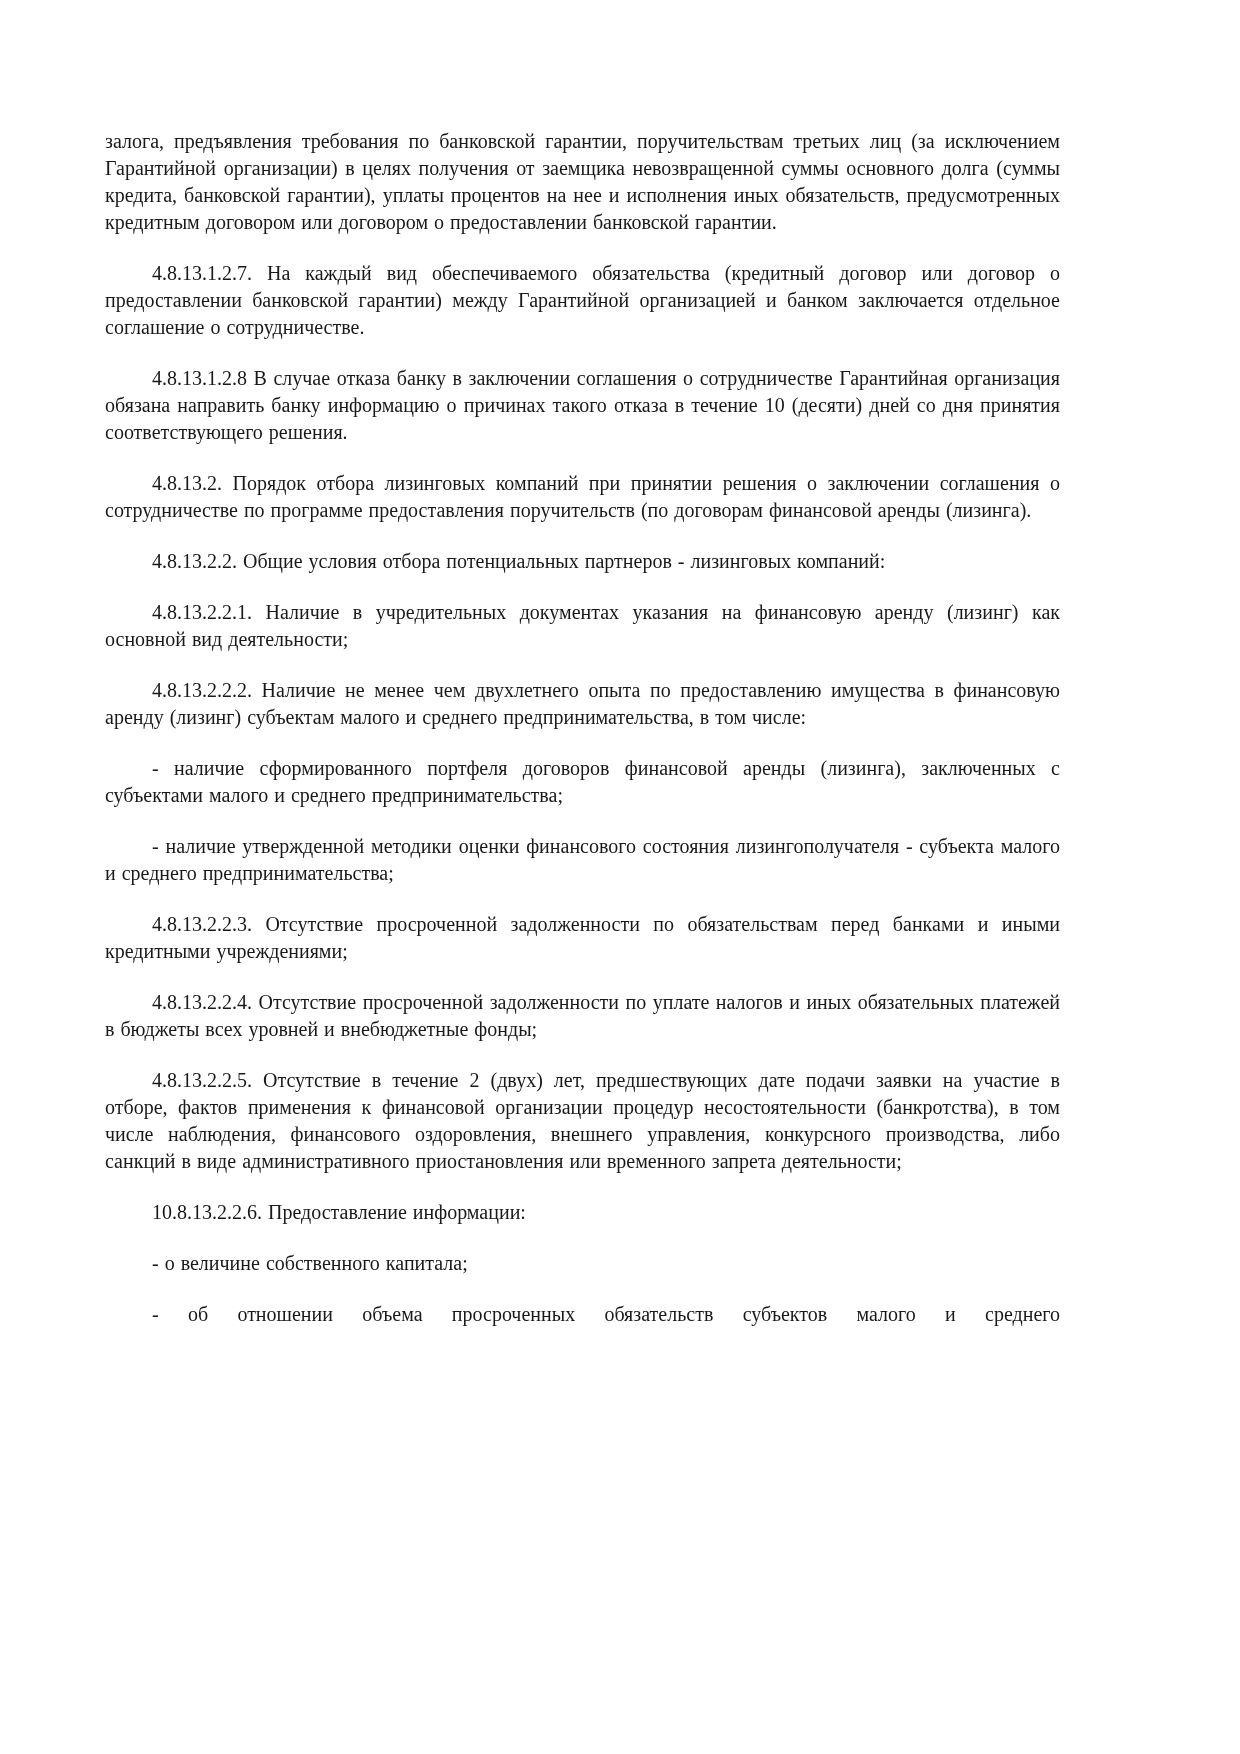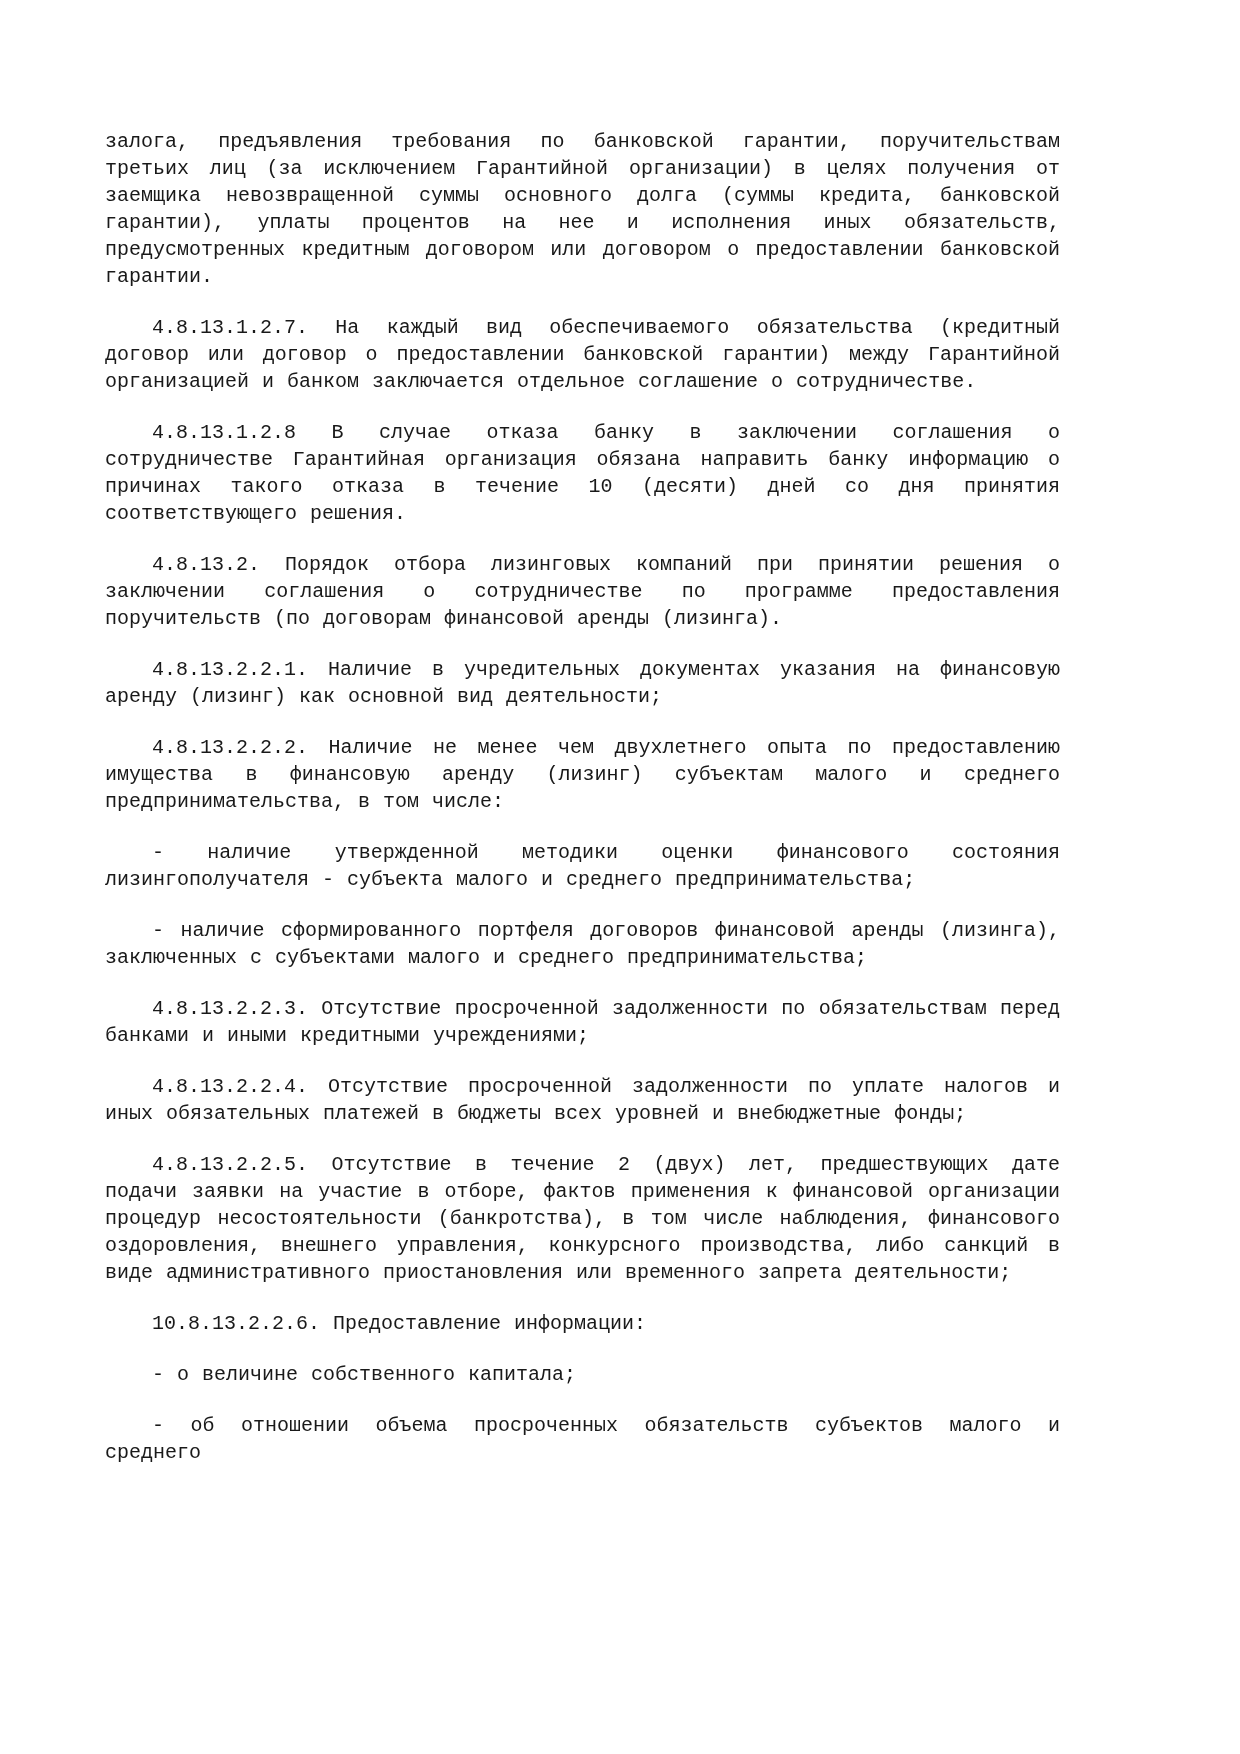--- a/index.html
+++ b/index.html
@@ -13,21 +13,20 @@
     font-family: "Liberation Serif", "DejaVu Serif", serif;
     color: #191919;
   }
   .page {
     box-sizing: border-box;
     width: 1240px;
     height: 1714px;
     padding: 128px 180px 60px 105px;
     overflow: hidden;
     background: #ffffff;
-    font-family: Liberation Mono, monospace;
   }
   .page p {
     margin: 0 0 24px 0;
     font-size: 20px;
     line-height: 27px;
     text-align: justify;
     text-indent: 47px;
     word-spacing: 1px;
   }
   .page p.no-indent {
@@ -38,23 +37,24 @@
   }
 </style>
 </head>
 <body>
 
 <div class="page">
   <p class="no-indent">залога, предъявления требования по банковской гарантии, поручительствам третьих лиц (за исключением Гарантийной организации) в целях получения от заемщика невозвращенной суммы основного долга (суммы кредита, банковской гарантии), уплаты процентов на нее и исполнения иных обязательств, предусмотренных кредитным договором или договором о предоставлении банковской гарантии.</p>
   <p>4.8.13.1.2.7. На каждый вид обеспечиваемого обязательства (кредитный договор или договор о предоставлении банковской гарантии) между Гарантийной организацией и банком заключается отдельное соглашение о сотрудничестве.</p>
   <p>4.8.13.1.2.8 В случае отказа банку в заключении соглашения о сотрудничестве Гарантийная организация обязана направить банку информацию о причинах такого отказа в течение 10 (десяти) дней со дня принятия соответствующего решения.</p>
   <p>4.8.13.2. Порядок отбора лизинговых компаний при принятии решения о заключении соглашения о сотрудничестве по программе предоставления поручительств (по договорам финансовой аренды (лизинга).</p>
+  <p>4.8.13.2.2. Общие условия отбора потенциальных партнеров - лизинговых компаний:</p>
   <p>4.8.13.2.2.1. Наличие в учредительных документах указания на финансовую аренду (лизинг) как основной вид деятельности;</p>
   <p>4.8.13.2.2.2. Наличие не менее чем двухлетнего опыта по предоставлению имущества в финансовую аренду (лизинг) субъектам малого и среднего предпринимательства, в том числе:</p>
+  <p>- наличие сформированного портфеля договоров финансовой аренды (лизинга), заключенных с субъектами малого и среднего предпринимательства;</p>
   <p>- наличие утвержденной методики оценки финансового состояния лизингополучателя - субъекта малого и среднего предпринимательства;</p>
-  <p>- наличие сформированного портфеля договоров финансовой аренды (лизинга), заключенных с субъектами малого и среднего предпринимательства;</p>
   <p>4.8.13.2.2.3. Отсутствие просроченной задолженности по обязательствам перед банками и иными кредитными учреждениями;</p>
   <p>4.8.13.2.2.4. Отсутствие просроченной задолженности по уплате налогов и иных обязательных платежей в бюджеты всех уровней и внебюджетные фонды;</p>
   <p>4.8.13.2.2.5. Отсутствие в течение 2 (двух) лет, предшествующих дате подачи заявки на участие в отборе, фактов применения к финансовой организации процедур несостоятельности (банкротства), в том числе наблюдения, финансового оздоровления, внешнего управления, конкурсного производства, либо санкций в виде административного приостановления или временного запрета деятельности;</p>
   <p>10.8.13.2.2.6. Предоставление информации:</p>
   <p>- о величине собственного капитала;</p>
   <p class="justify-last">- об отношении объема просроченных обязательств субъектов малого и среднего</p>
 </div>
 
 </body></html>

